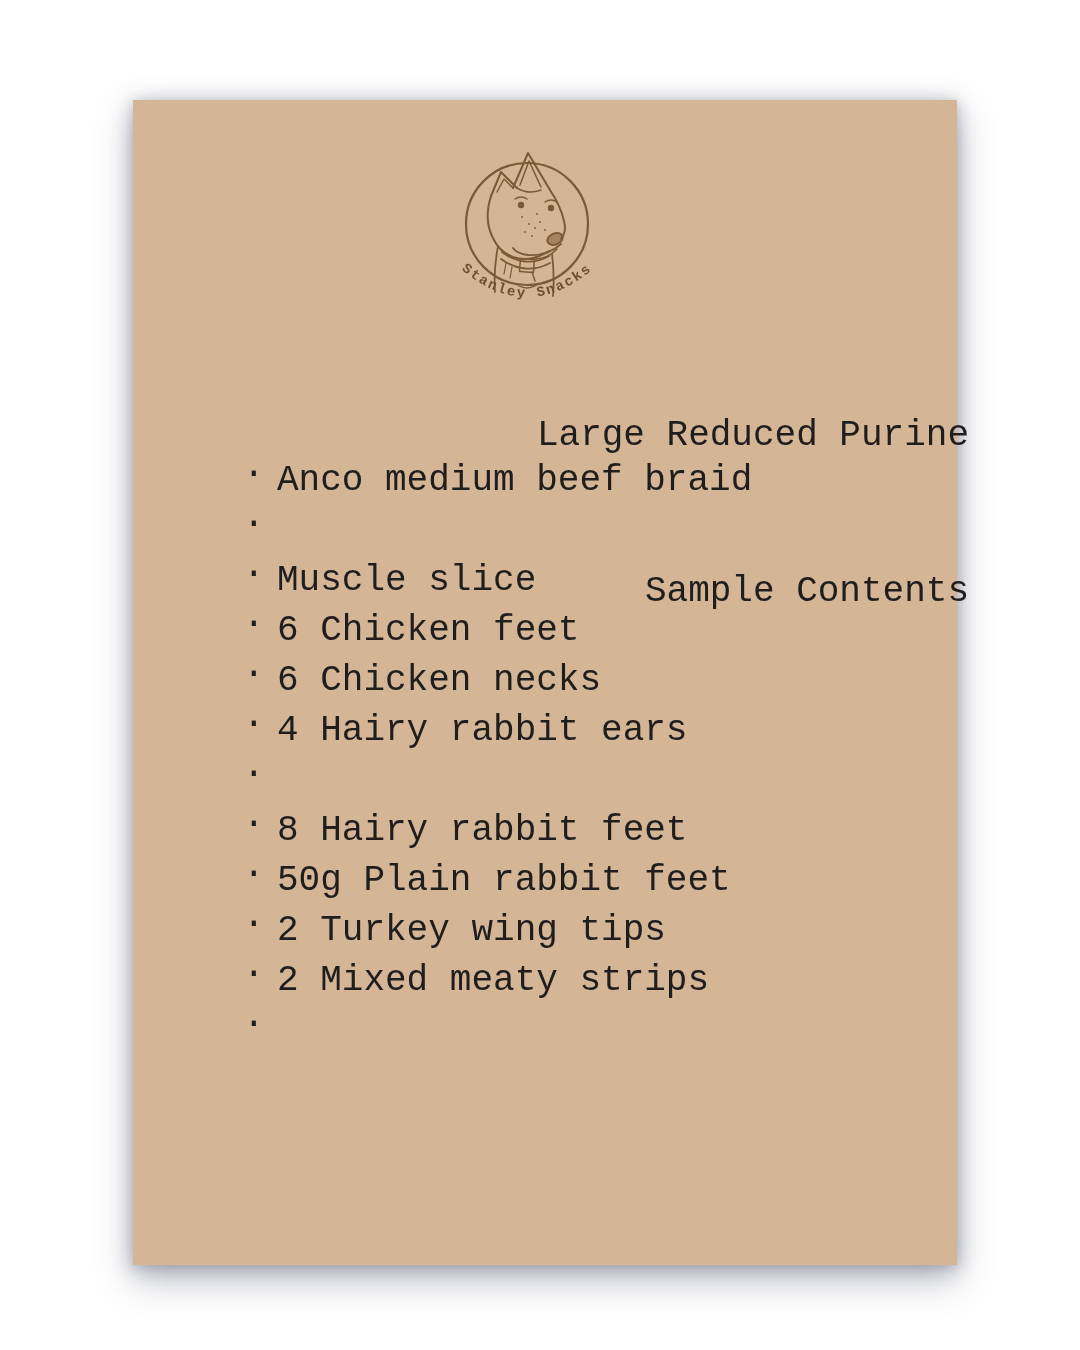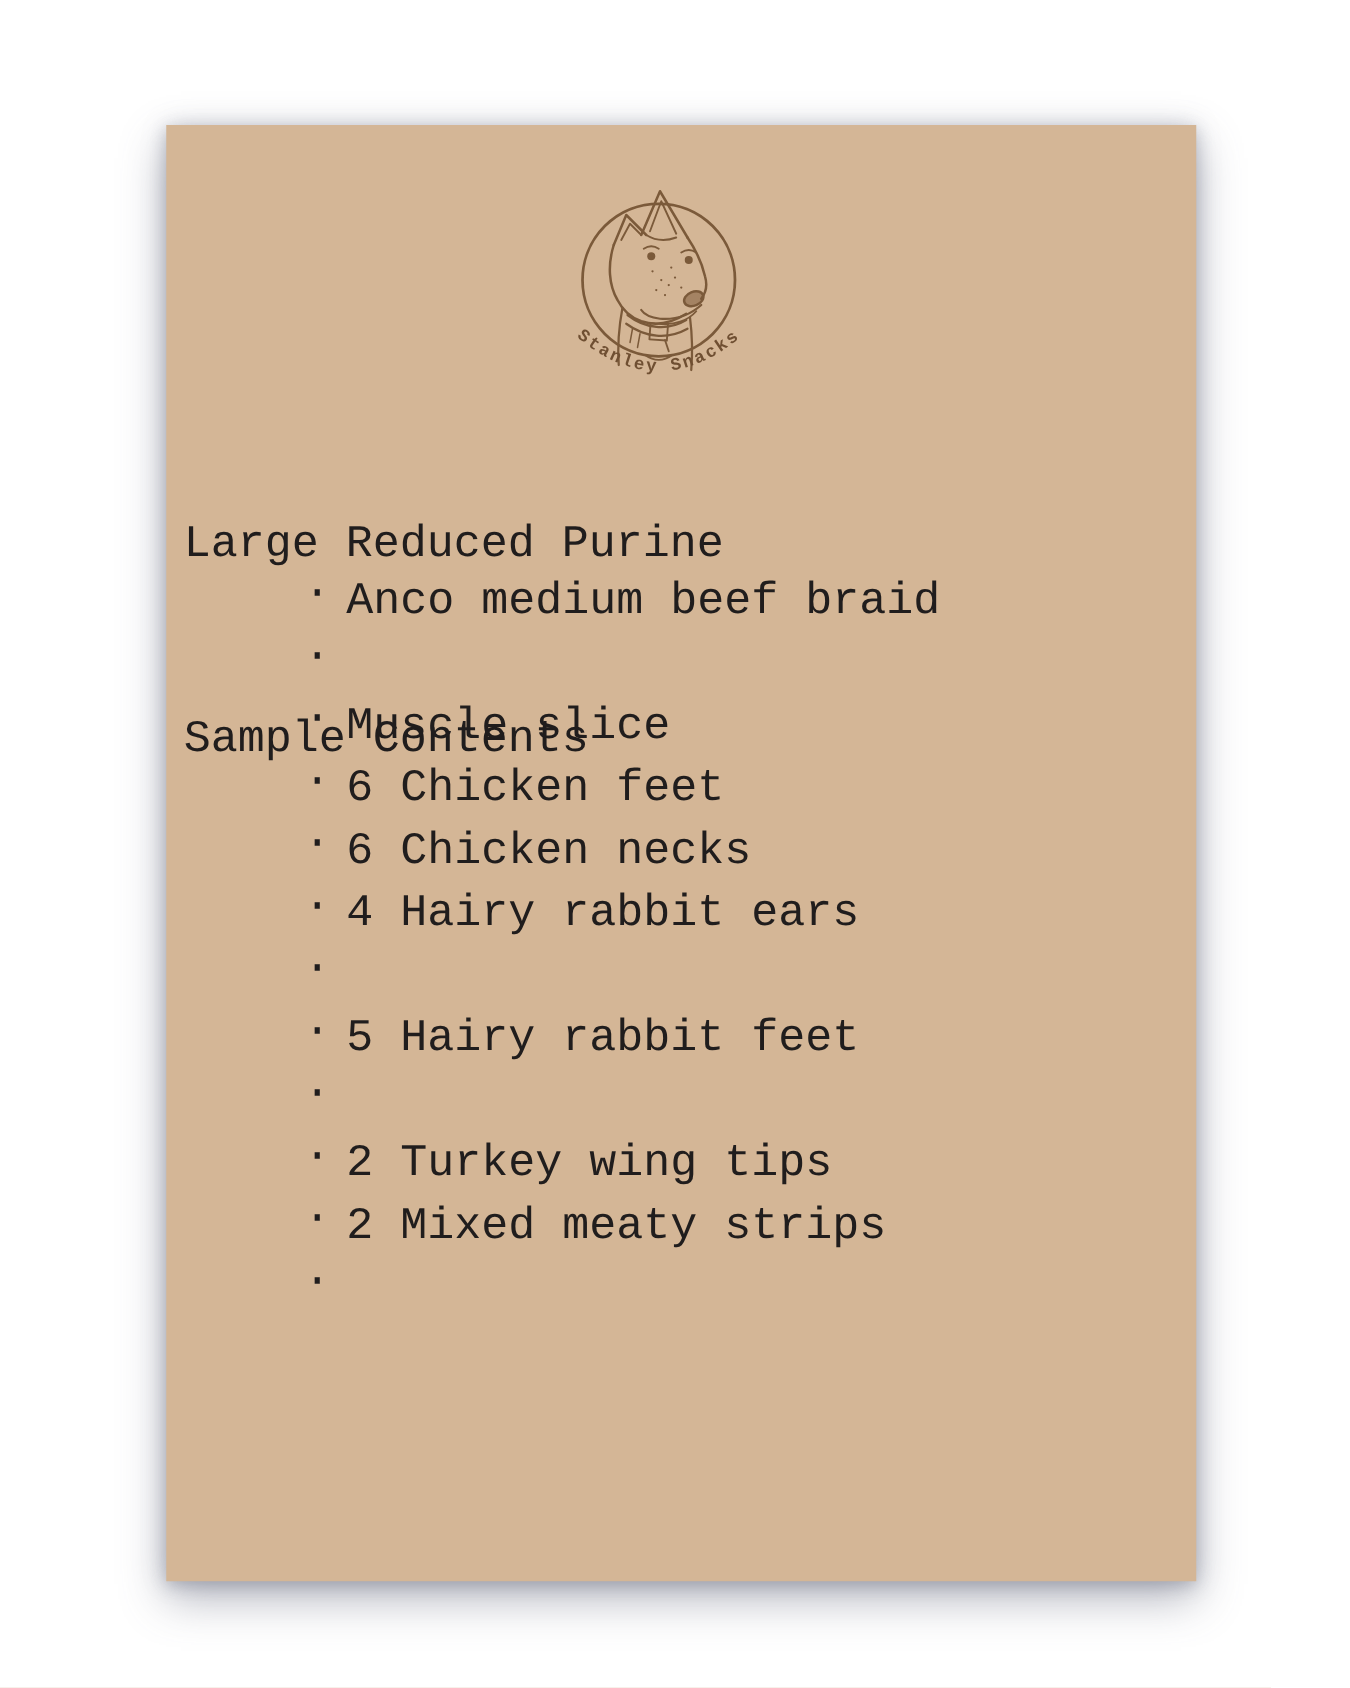--- a/index.html
+++ b/index.html
@@ -31,28 +31,29 @@
   .logo {
     position: absolute;
     left: 295px;
     top: 42px;
     width: 220px;
     height: 175px;
   }
   .logo svg { display: block; }
   .title {
     position: absolute;
-    left: 14px;
+    left: 0;
     top: 206px;
     width: 100%;
-    text-align: left;
+    text-align: right;
     font-size: 36px;
     line-height: 52px;
     color: #201d1d;
     white-space: pre;
+    padding-left: 12px;
   }
   .list {
     position: absolute;
     left: 110px;
     top: 349px;
     margin: 0;
     padding: 0;
     list-style: none;
     font-size: 36px;
     color: #201d1d;
@@ -143,21 +144,21 @@
     </div>
 
     <ul class="list" style="color: rgb(32, 29, 29);">
       <li><span class="bullet">·</span><span class="item-text">Anco medium beef braid</span></li>
       <li><span class="bullet">·</span></li>
       <li><span class="bullet">·</span><span class="item-text">Muscle slice</span></li>
       <li><span class="bullet">·</span><span class="item-text">6 Chicken feet</span></li>
       <li><span class="bullet">·</span><span class="item-text">6 Chicken necks</span></li>
       <li><span class="bullet">·</span><span class="item-text">4 Hairy rabbit ears</span></li>
       <li><span class="bullet">·</span></li>
-      <li><span class="bullet">·</span><span class="item-text">5 Hairy rabbit feet</span></li>
-      <li><span class="bullet">·</span></li>
+      <li><span class="bullet">·</span><span class="item-text">8 Hairy rabbit feet</span></li>
+      <li><span class="bullet">·</span><span class="item-text">50g Plain rabbit feet</span></li>
       <li><span class="bullet">·</span><span class="item-text">2 Turkey wing tips</span></li>
       <li><span class="bullet">·</span><span class="item-text">2 Mixed meaty strips</span></li>
       <li><span class="bullet">·</span></li>
     </ul>
 
   </div>
 </div>
 
 </body></html>

